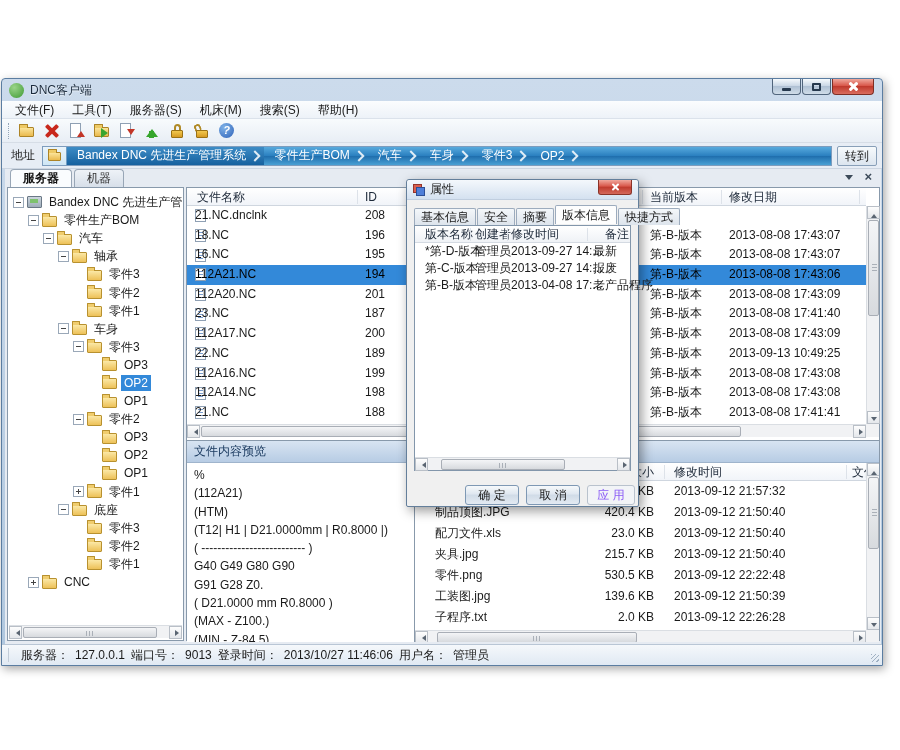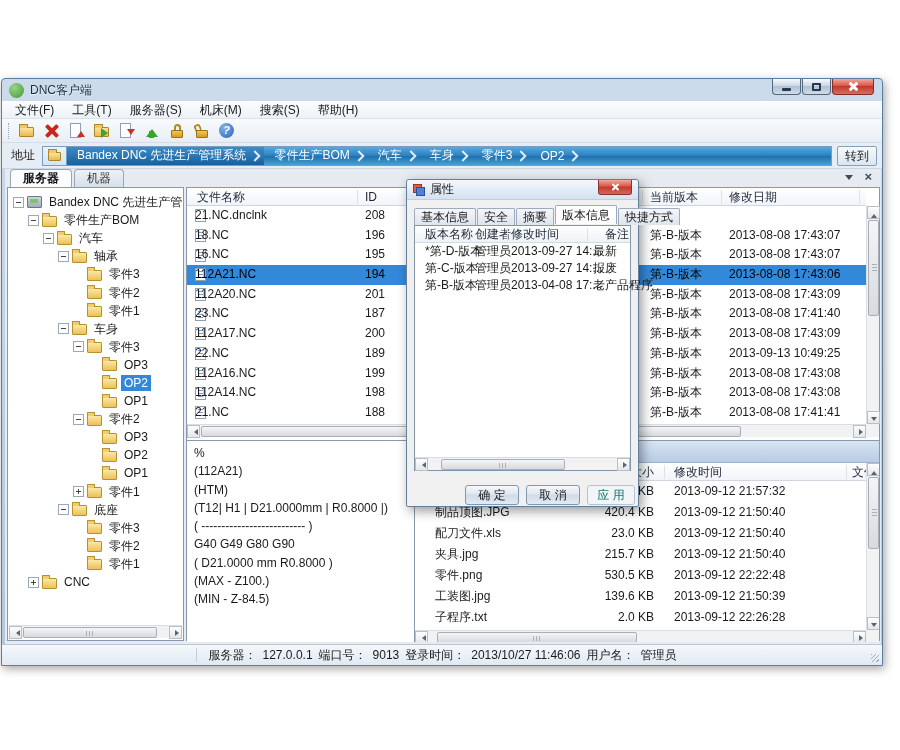--- a/index.html
+++ b/index.html
@@ -107,21 +107,21 @@
   .f-rows{position:absolute;top:40px;left:0;right:13px;height:147px;overflow:hidden}
   .f-row{position:relative;height:21px;line-height:21px;white-space:nowrap}
   .f-row span{position:absolute}
   .f-name{left:20px}.f-size{left:148px;width:91px;text-align:right}.f-time{left:259px}
   .fc-size{left:148px;width:91px;text-align:right}.fc-time{left:259px}.fc-file{left:437px}
   .files-vscroll{right:0;top:22px;width:13px;height:167px;border-left:1px solid #dadee3}
   .files-hscroll{left:0;top:189px;right:13px;height:13px;border-top:1px solid #dadee3}
   .f-corner{position:absolute;right:0;top:189px;width:13px;height:13px;background:#f1f2f4}
   .tree-hscroll{left:1px;right:1px;bottom:2px;height:13px;border-top:1px solid #dadee3}
   
-  .statusbar{position:absolute;left:0;top:565px;width:100%;height:21px;background:linear-gradient(#f5f8fb,#e0e9f3);border-top:1px solid #b9c6d5;display:flex;align-items:center;justify-content:center;padding-right:18px}
+  .statusbar{position:absolute;left:0;top:565px;width:100%;height:21px;background:linear-gradient(#f5f8fb,#e0e9f3);border-top:1px solid #b9c6d5;display:flex;align-items:center;justify-content:flex-start;padding-right:18px}
   .statusbar span{margin-left:6px;white-space:nowrap}
   .st-sep{width:1px;height:14px;background:#c3cdd9;margin-right:6px}
   .st-grip{position:absolute;right:3px;bottom:3px;width:8px;height:8px;background:repeating-linear-gradient(135deg,#9fb0c2 0 1px,transparent 1px 3px)}
   
   .dialog{position:absolute;left:404px;top:100px;width:233px;height:328px;background:#f0f0f0;border:1px solid #647f9b;border-radius:3px 3px 2px 2px;box-shadow:3px 4px 12px rgba(0,0,0,.4);z-index:50}
   .dlg-title{height:20px;background:linear-gradient(#f4f8fc,#d4e1f0);border-bottom:1px solid #c0cedf;display:flex;align-items:center;padding-left:6px;border-radius:3px 3px 0 0}
   .dlg-ic{width:12px;height:12px;position:relative;margin-right:5px;flex:none}
   .dlg-ic::before{content:"";position:absolute;left:0;top:0;width:7px;height:7px;background:#d95f4f;border:1px solid #96352a}
   .dlg-ic::after{content:"";position:absolute;right:0;bottom:0;width:7px;height:7px;background:#4f7fd9;border:1px solid #2d4f96}
   .dlg-close{position:absolute;right:6px;top:0;width:34px;height:15px;background:linear-gradient(#f0a89d,#d8574a 45%,#bf3a2d 50%,#d4685a);border:1px solid #8a3328;border-top:none;border-radius:0 0 3px 3px;display:flex;align-items:center;justify-content:center}
@@ -131,21 +131,21 @@
   .dtab{display:inline-block;height:17px;line-height:16px;padding:0 6px;border:1px solid #9cabbd;border-bottom:none;border-radius:2px 2px 0 0;background:linear-gradient(#f4f7fa,#dde4ec);margin-right:1px}
   .dtab.active{background:#fdfdfd;height:19px;position:relative;top:-2px;line-height:18px}
   .dlg-list{position:absolute;left:7px;top:45px;right:7px;height:246px;background:#fff;border:1px solid #8296ab}
   .dl-hdr{position:relative;height:17px;background:linear-gradient(#fff,#eff2f6);border-bottom:1px solid #d4dae2}
   .dl-hdr .hc{height:30px;line-height:17px}
   .dl-row{position:relative;height:17px;line-height:17px;white-space:nowrap}
   .dl-row span{position:absolute}
   .d-name{left:10px}.d-creator{left:60px}.d-time{left:96px}.d-note{left:178px}
   .dl-hscroll{left:0;right:0;bottom:0;height:13px;border-top:1px solid #dadee3}
   .dbtn{position:absolute;height:20px;background:linear-gradient(#f6f9fb,#dfe7f0 45%,#d0dbe7 50%,#e3eaf2);border:1px solid #7e98b4;border-radius:3px;text-align:center;line-height:18px;cursor:default}
-  .dbtn.disabled{color:#0f766e;border-color:#b9c2cd;background:#f2f4f7}
+  .dbtn.disabled{color:#8b5cf6;border-color:#b9c2cd;background:#f2f4f7}
 </style>
 </head>
 <body>
 
 <div class="window">
 
   <div class="titlebar">
     <span class="app-ic"></span>
     <span class="title-text">DNC客户端</span>
     <span class="win-btns">
@@ -507,27 +507,29 @@
         <span class="ar ar-d" style="left:0;bottom:0"></span>
       </div>
       <div class="sb ml-hscroll">
         <span class="ar ar-l" style="left:0;top:0"></span>
         <span class="thumb h" style="left:14px;width:540px"></span>
         <span class="ar ar-r" style="right:0;top:0"></span>
       </div>
       <div class="corner"></div>
 
       <div class="preview-pane">
+        <div class="pane-hdr">文件内容预览</div>
         <div class="pv-body">
           <div class="pv-line">%</div>
             <div class="pv-line">(112A21)</div>
             <div class="pv-line">(HTM)</div>
             <div class="pv-line">(T12| H1 | D21.0000mm | R0.8000 |)</div>
             <div class="pv-line">( -------------------------- )</div>
             <div class="pv-line">G40 G49 G80 G90</div>
+            <div class="pv-line">G91 G28 Z0.</div>
             <div class="pv-line">( D21.0000 mm R0.8000 )</div>
             <div class="pv-line">(MAX - Z100.)</div>
             <div class="pv-line">(MIN - Z-84.5)</div>
         </div>
       </div>
 
       <div class="files-pane">
         <div class="pane-hdr"></div>
         <div class="files-cols">
           <span class="hc fc-size">大小</span>

